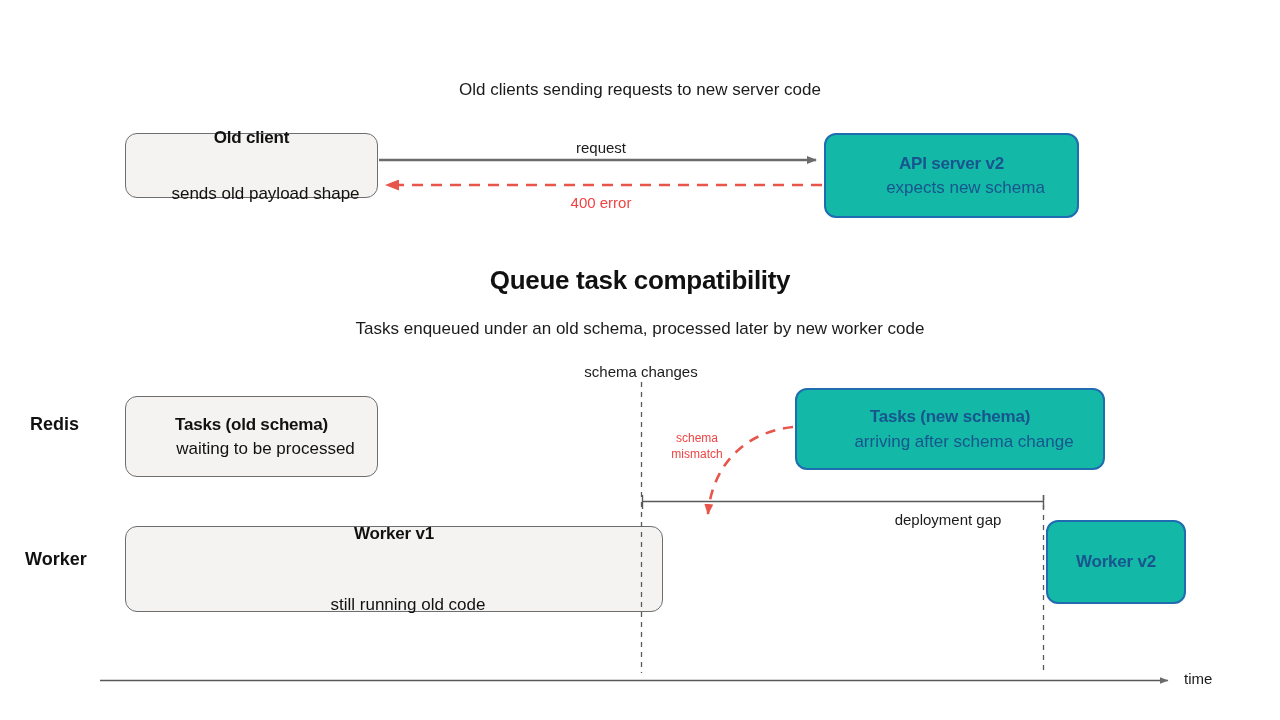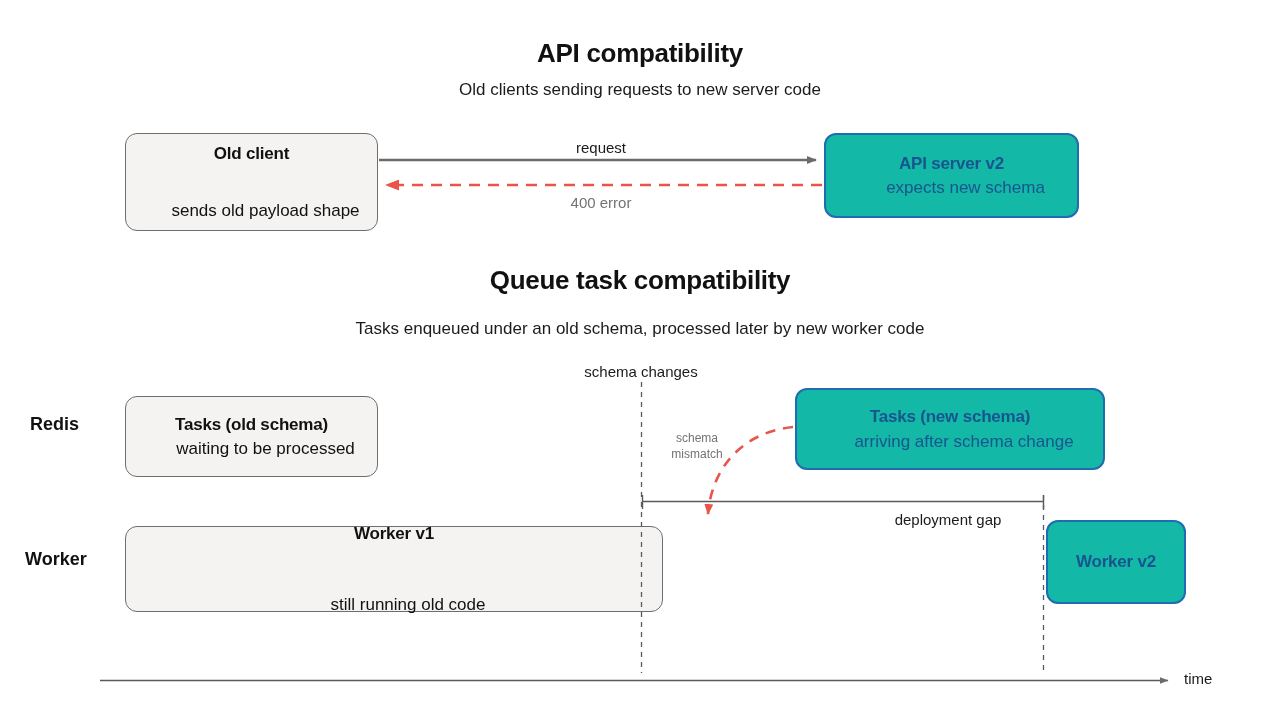--- a/index.html
+++ b/index.html
@@ -90,41 +90,40 @@
   }
 
   
   .lbl {
     position: absolute;
     font-size: 15px;
     color: #1b1b1b;
     white-space: nowrap;
   }
   .lbl.red {
-    color: #737373;
+    color: #ef4444;
   }
   .lbl.center {
     text-align: center;
     transform: translateX(-50%);
   }
   .lbl.red.two {
     line-height: 1.35;
     font-size: 12px;
     margin-top: 16px;
   }
 </style>
 </head>
 <body>
 
 <div class="canvas">
 
-  <div class="sec-title" style="top:38px;">API compatibility</div>
   <div class="sec-sub" style="top:80px;">Old clients sending requests to new server code</div>
 
-  <div class="box gray" style="left:125px; top:133px; width:253px; height:98px;gap:32px;">
+  <div class="box gray" style="left:125px; top:133px; width:253px; height:65px;gap:32px;">
     <div class="t1">Old client</div>
     <div class="t2">sends old payload shape</div>
   </div>
 
   <div class="box blue" style="left:824px; top:133px; width:255px; height:85px;">
     <div class="t1">API server v2</div>
     <div class="t2">expects new schema</div>
   </div>
 
   <div class="lbl center" style="left:601px; top:139px;">request</div>

